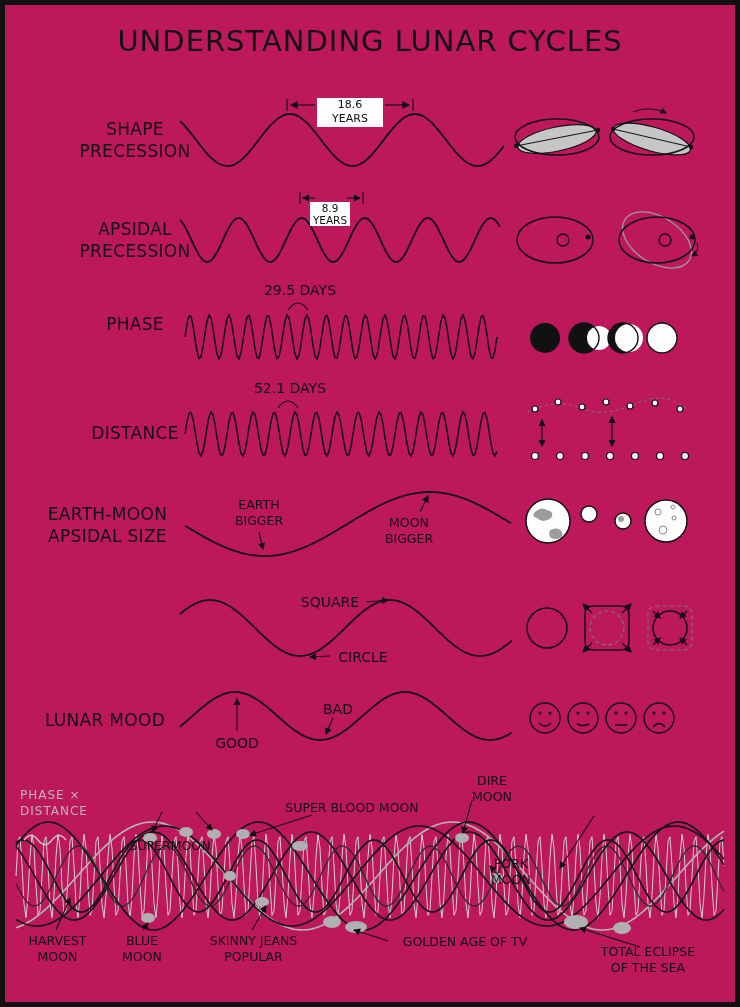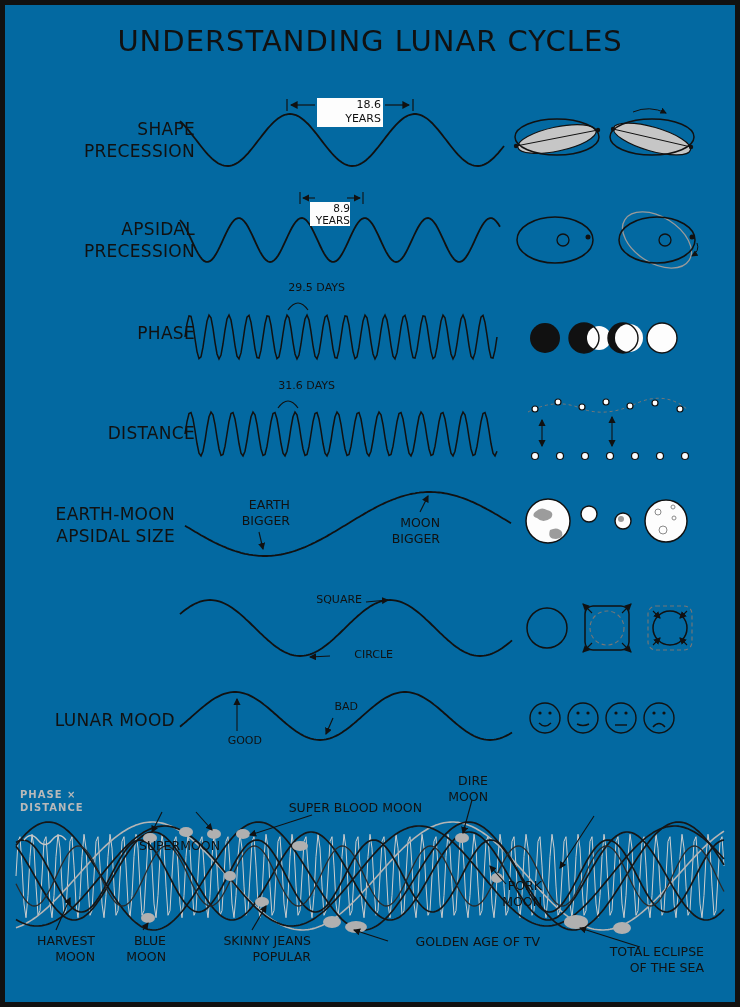--- a/index.html
+++ b/index.html
@@ -1,28 +1,28 @@
 <!DOCTYPE html>
 <html><head>
 <meta charset="utf-8">
 <style>
   *{margin:0;padding:0;box-sizing:border-box}
   html,body{background:#e8e8e8}
   body{width:740px;font-family:"DejaVu Sans",sans-serif;color:#111}
-  .page{position:relative;width:740px;height:1007px;background:#0369a1;overflow:hidden}
+  .page{position:relative;width:740px;height:1007px;background:#be185d;overflow:hidden}
   .frame{position:absolute;inset:0;border:5px solid #111;pointer-events:none;z-index:50}
   .overlay{position:absolute;left:0;top:0;width:740px;height:1007px}
   .title{position:absolute;top:24px;left:0;width:100%;text-align:center;font-size:29px;letter-spacing:1px;color:#111}
-  .lbl{position:absolute;text-align:right;line-height:1.3;color:#111}
+  .lbl{position:absolute;text-align:center;line-height:1.3;color:#111}
   .row-label{font-size:17px;letter-spacing:.3px}
-  .ann{font-size:11px}
+  .ann{font-size:14px}
   .ann-sm{font-size:11px;background:#fdfdfd;padding:0 2px}
   .ann-xs{font-size:10.5px;background:#fdfdfd;line-height:1.15}
   .b-lbl{font-size:12.5px;line-height:1.25}
-  .watermark{font-size:10px;color:#b9b9b9;font-weight:bold;letter-spacing:1px}
+  .watermark{font-size:12px;color:#b9b9b9;font-weight:normal;letter-spacing:1px}
 </style>
 </head>
 <body>
 
 <div class="page">
 
   <svg class="overlay" viewBox="0 0 740 1007">
     <defs>
       <marker id="ah" viewBox="0 0 10 10" refX="8.5" refY="5" markerWidth="6.5" markerHeight="6.5" orient="auto-start-reverse">
         <path d="M0,0 L10,5 L0,10 z" fill="#111"></path>
@@ -251,42 +251,42 @@
   </svg>
 
   <div class="title">UNDERSTANDING LUNAR CYCLES</div>
 
   <div class="lbl row-label" style="left:75px;top:118px;width:120px">SHAPE PRECESSION</div>
   <div class="lbl ann-sm" style="left:317px;top:98px;width:66px">18.6 YEARS</div>
 
   <div class="lbl row-label" style="left:75px;top:218px;width:120px">APSIDAL PRECESSION</div>
   <div class="lbl ann-xs" style="left:310px;top:202px;width:40px">8.9 YEARS</div>
 
-  <div class="lbl row-label" style="left:75px;top:322px;width:120px">PHASE</div>
+  <div class="lbl row-label" style="left:75px;top:313px;width:120px">PHASE</div>
   <div class="lbl ann" style="left:255px;top:281px;width:90px">29.5 DAYS</div>
 
   <div class="lbl row-label" style="left:75px;top:422px;width:120px">DISTANCE</div>
-  <div class="lbl ann" style="left:245px;top:379px;width:90px">31.6 DAYS</div>
+  <div class="lbl ann" style="left:245px;top:379px;width:90px">52.1 DAYS</div>
 
   <div class="lbl row-label" style="left:40px;top:503px;width:135px">EARTH-MOON APSIDAL SIZE</div>
   <div class="lbl" style="left:228px;top:497px;width:62px;font-size:12.5px">EARTH BIGGER</div>
   <div class="lbl" style="left:378px;top:515px;width:62px;font-size:12.5px">MOON BIGGER</div>
 
   <div class="lbl ann" style="left:298px;top:593px;width:64px">SQUARE</div>
   <div class="lbl ann" style="left:333px;top:648px;width:60px">CIRCLE</div>
 
   <div class="lbl row-label" style="left:35px;top:709px;width:140px">LUNAR MOOD</div>
   <div class="lbl ann" style="left:212px;top:734px;width:50px">GOOD</div>
   <div class="lbl ann" style="left:318px;top:700px;width:40px">BAD</div>
 
   <div class="lbl watermark" style="left:20px;top:788px;width:88px;text-align:left">PHASE × DISTANCE</div>
   <div class="lbl b-lbl" style="left:120px;top:838px;width:100px">SUPERMOON</div>
   <div class="lbl b-lbl" style="left:282px;top:800px;width:140px">SUPER BLOOD MOON</div>
-  <div class="lbl b-lbl" style="left:428px;top:773px;width:60px">DIRE MOON</div>
-  <div class="lbl b-lbl" style="left:480px;top:878px;width:62px">PORK MOON</div>
+  <div class="lbl b-lbl" style="left:462px;top:773px;width:60px">DIRE MOON</div>
+  <div class="lbl b-lbl" style="left:480px;top:856px;width:62px">PORK MOON</div>
   <div class="lbl b-lbl" style="left:20px;top:933px;width:75px">HARVEST MOON</div>
   <div class="lbl b-lbl" style="left:118px;top:933px;width:48px">BLUE MOON</div>
   <div class="lbl b-lbl" style="left:196px;top:933px;width:115px">SKINNY JEANS POPULAR</div>
   <div class="lbl b-lbl" style="left:390px;top:934px;width:150px">GOLDEN AGE OF TV</div>
   <div class="lbl b-lbl" style="left:592px;top:944px;width:112px">TOTAL ECLIPSE OF THE SEA</div>
 
   <div class="frame"></div>
 </div>
 
 </body></html>

